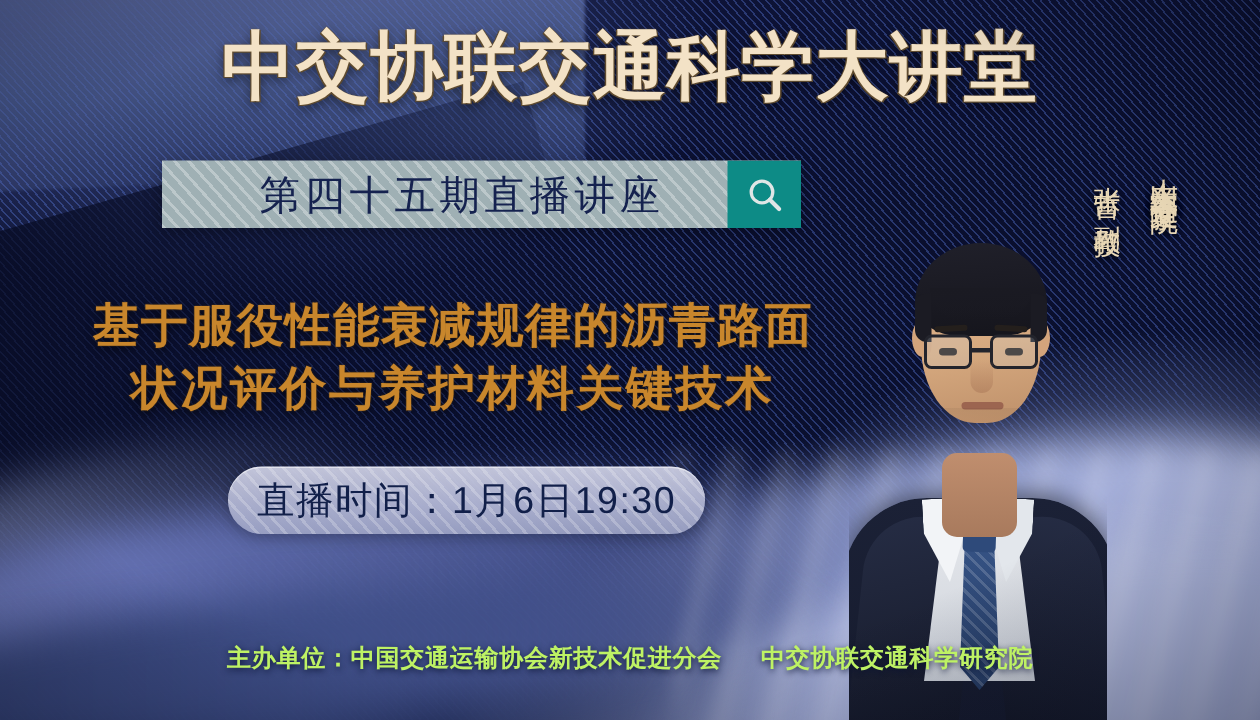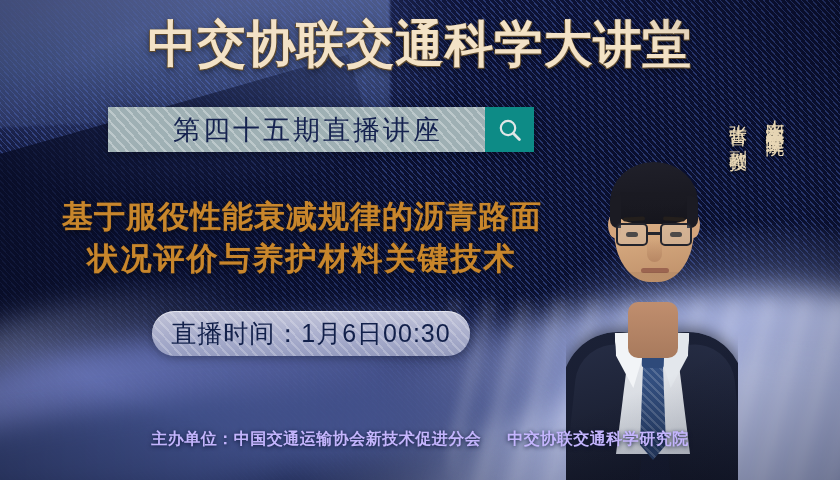--- a/index.html
+++ b/index.html
@@ -271,21 +271,21 @@
   }
   .p-mouth{position:absolute;left:75px;top:172px;width:28px;height:5px;background:#9c6550;border-radius:3px;}
   .p-chin{
     position:absolute;left:62px;top:176px;width:52px;height:16px;
     background:linear-gradient(180deg,rgba(0,0,0,.05),rgba(0,0,0,0));border-radius:0 0 26px 26px;
   }
 
   
   .footer{
     position:absolute;left:0;right:0;bottom:30px;text-align:center;
-    font-size:16px;font-weight:bold;color:#c4b5fd;
+    font-size:16px;font-weight:bold;color:#bef264;
     letter-spacing:.5px;
     text-shadow:0 1px 4px rgba(10,18,50,.9);
     white-space:nowrap;
   }
   .footer .gap{display:inline-block;width:26px;}
 </style>
 </head>
 <body>
 
 <div id="poster">
@@ -314,21 +314,21 @@
       </span>
     </div>
   </div>
 
   <div class="lecture-title">
     <span class="ln ln1">基于服役性能衰减规律的沥青路面</span>
     <span class="ln ln2">状况评价与养护材料关键技术</span>
   </div>
 
   <div class="time-pill">
-    <span class="time-text">直播时间：1月6日00:30</span>
+    <span class="time-text">直播时间：1月6日19:30</span>
   </div>
 
   <div class="v-text speaker-school">山东大学齐鲁交通学院</div>
   <div class="v-text speaker-name">张吉哲　副教授</div>
 
   <div class="portrait">
     <div class="p-suit"></div>
     <div class="p-suit-l"></div>
     <div class="p-suit-r"></div>
     <div class="p-shirt"></div>

